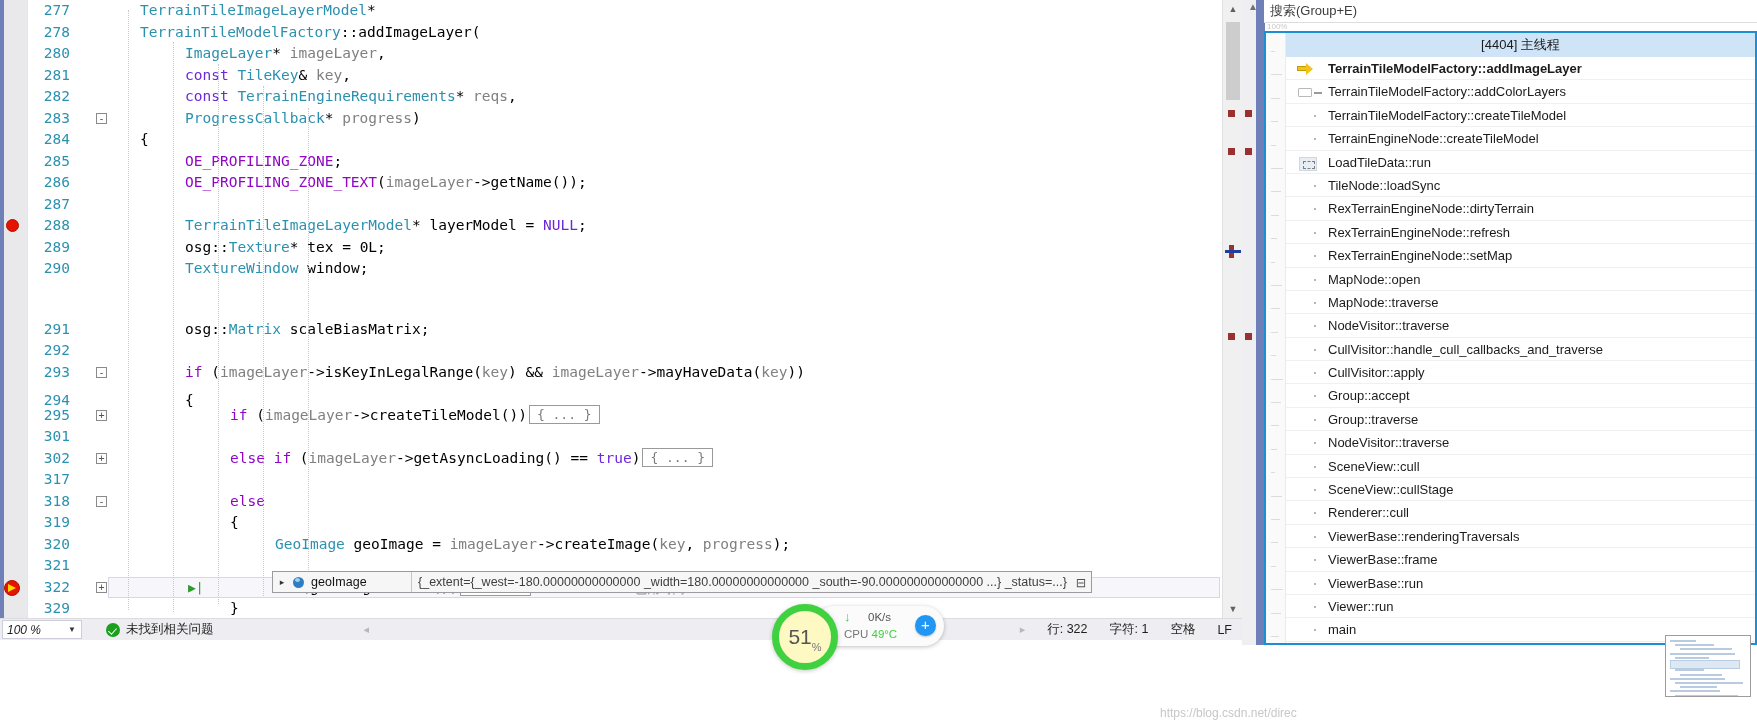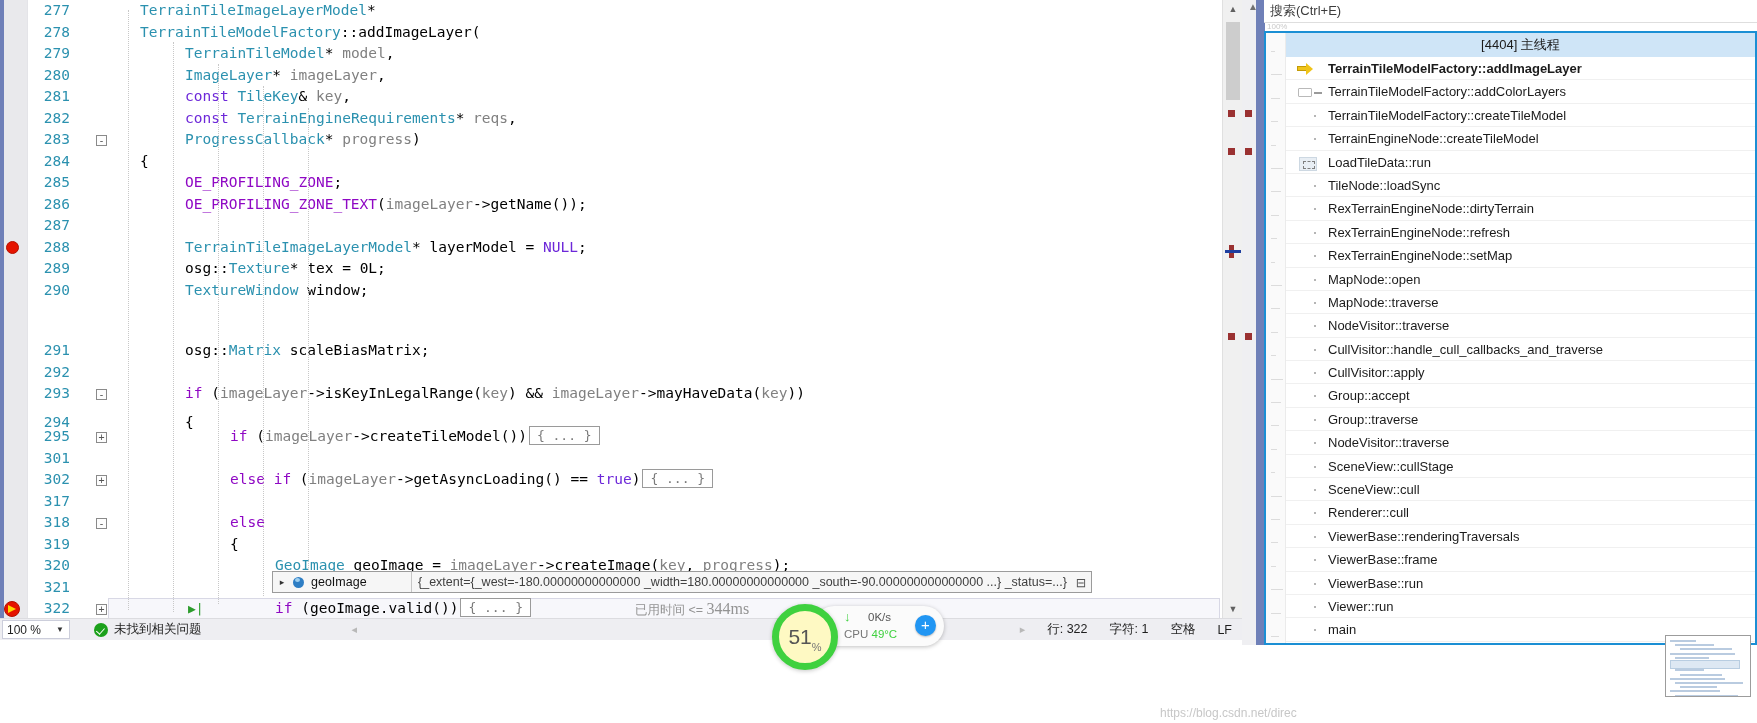--- a/index.html
+++ b/index.html
@@ -297,28 +297,29 @@
     background: #eeeef2;
     border-top: 1px solid #dcdce0;
     display: flex;
     align-items: center;
     font-family: "Liberation Sans", sans-serif;
     font-size: 12.5px;
     color: #1e1e1e;
   }
   .zoom-combo {
     margin-left: 2px;
-    width: 68px; height: 19px;
+    width: 80px; height: 19px;
     background: #fff;
     border: 1px solid #cccedb;
     display: flex;
     align-items: center;
     font-size: 12px;
     padding-left: 4px;
     position: relative;
+    font-style: italic;
   }
   .zoom-combo .caret {
     position: absolute;
     right: 5px;
     font-size: 8px;
     color: #333;
   }
   .ok-icon {
     margin-left: 24px;
     width: 14px; height: 14px;
@@ -605,21 +606,20 @@
 <body>
 
 <div id="app">
 
   <div id="editor">
     <div class="gutter-indicator"></div>
     <div class="gutter-accent"></div>
     <div class="code-rows" id="code-rows">
         <div class="code-row" style="top: 0px;"><div class="lnum">277</div><div class="codetext" style="left: 140px;"><span class="type">TerrainTileImageLayerModel</span><span class="punc">*</span></div></div>
         <div class="code-row" style="top: 0px;"><div class="lnum">278</div><div class="codetext" style="left: 140px;"><span class="type">TerrainTileModelFactory</span><span class="punc">::</span><span class="id">addImageLayer</span><span class="punc">(</span></div></div>
-        <div class="code-row" style="top: 0px;"><div class="lnum">279</div><div class="codetext" style="left: 185px;"><span class="type">TerrainTileModel</span><span class="punc">* </span><span class="param">model</span><span class="punc">,</span></div></div>
         <div class="code-row" style="top: 0px;"><div class="lnum">280</div><div class="codetext" style="left: 185px;"><span class="type">ImageLayer</span><span class="punc">* </span><span class="param">imageLayer</span><span class="punc">,</span></div></div>
         <div class="code-row" style="top: 0px;"><div class="lnum">281</div><div class="codetext" style="left: 185px;"><span class="kw">const</span><span class="plain"> </span><span class="type">TileKey</span><span class="punc">&amp; </span><span class="param">key</span><span class="punc">,</span></div></div>
         <div class="code-row" style="top: 0px;"><div class="lnum">282</div><div class="codetext" style="left: 185px;"><span class="kw">const</span><span class="plain"> </span><span class="type">TerrainEngineRequirements</span><span class="punc">* </span><span class="param">reqs</span><span class="punc">,</span></div></div>
         <div class="code-row" style="top: 0px;"><div class="lnum">283</div><div class="fold">-</div><div class="codetext" style="left: 185px;"><span class="type">ProgressCallback</span><span class="punc">* </span><span class="param">progress</span><span class="punc">)</span></div></div>
         <div class="code-row" style="top: 0px;"><div class="lnum">284</div><div class="codetext" style="left: 140px;"><span class="punc">{</span></div></div>
         <div class="code-row" style="top: 0px;"><div class="lnum">285</div><div class="codetext" style="left: 185px;"><span class="macro">OE_PROFILING_ZONE</span><span class="punc">;</span></div></div>
         <div class="code-row" style="top: 0px;"><div class="lnum">286</div><div class="codetext" style="left: 185px;"><span class="macro">OE_PROFILING_ZONE_TEXT</span><span class="punc">(</span><span class="param">imageLayer</span><span class="punc">-&gt;</span><span class="id">getName</span><span class="punc">());</span></div></div>
         <div class="code-row" style="top: 0px;"><div class="lnum">287</div><div class="codetext" style="left: 185px;"></div></div>
         <div class="code-row" style="top: 0px;"><div class="bp"></div><div class="lnum">288</div><div class="codetext" style="left: 185px;"><span class="type">TerrainTileImageLayerModel</span><span class="punc">* </span><span class="id">layerModel</span><span class="punc"> = </span><span class="kw">NULL</span><span class="punc">;</span></div></div>
         <div class="code-row" style="top: 0px;"><div class="lnum">289</div><div class="codetext" style="left: 185px;"><span class="plain">osg::</span><span class="type">Texture</span><span class="punc">* </span><span class="id">tex</span><span class="punc"> = 0L;</span></div></div>
@@ -699,21 +699,21 @@
   <div id="rightpanel">
     <div id="right-scrollcol">
       <div class="arrow-up">▲</div>
       <div class="sb-mark" style="top:110px; left:3px"></div>
       <div class="sb-mark" style="top:148px; left:3px"></div>
       <div class="sb-mark" style="top:333px; left:3px"></div>
     </div>
     <div id="right-gripbar"></div>
 
     <div id="searchbox">
-      <span class="ph">搜索(Ctrl+E)</span>
+      <span class="ph">搜索(Group+E)</span>
     </div>
 
     <div id="stack-outer">
       <div class="stack-minimap" id="stack-minimap">
         <span class="pct">100%</span>
       <div class="mini-tick" style="top: 18px; width: 4px;"></div>
           <div class="mini-tick" style="top: 41.4px; width: 11px;"></div>
           <div class="mini-tick" style="top: 64.8px; width: 9px;"></div>
           <div class="mini-tick" style="top: 88.2px; width: 7px;"></div>
           <div class="mini-tick" style="top: 111.6px; width: 5px;"></div>
@@ -753,22 +753,22 @@
           <div class="stack-row"><div class="stack-dots" style="top: 11px;"></div><span>RexTerrainEngineNode::refresh</span></div>
           <div class="stack-row"><div class="stack-dots" style="top: 11px;"></div><span>RexTerrainEngineNode::setMap</span></div>
           <div class="stack-row"><div class="stack-dots" style="top: 11px;"></div><span>MapNode::open</span></div>
           <div class="stack-row"><div class="stack-dots" style="top: 11px;"></div><span>MapNode::traverse</span></div>
           <div class="stack-row"><div class="stack-dots" style="top: 11px;"></div><span>NodeVisitor::traverse</span></div>
           <div class="stack-row"><div class="stack-dots" style="top: 11px;"></div><span>CullVisitor::handle_cull_callbacks_and_traverse</span></div>
           <div class="stack-row"><div class="stack-dots" style="top: 11px;"></div><span>CullVisitor::apply</span></div>
           <div class="stack-row"><div class="stack-dots" style="top: 11px;"></div><span>Group::accept</span></div>
           <div class="stack-row"><div class="stack-dots" style="top: 11px;"></div><span>Group::traverse</span></div>
           <div class="stack-row"><div class="stack-dots" style="top: 11px;"></div><span>NodeVisitor::traverse</span></div>
+          <div class="stack-row"><div class="stack-dots" style="top: 11px;"></div><span>SceneView::cull</span></div>
           <div class="stack-row"><div class="stack-dots" style="top: 11px;"></div><span>SceneView::cullStage</span></div>
-          <div class="stack-row"><div class="stack-dots" style="top: 11px;"></div><span>SceneView::cull</span></div>
           <div class="stack-row"><div class="stack-dots" style="top: 11px;"></div><span>Renderer::cull</span></div>
           <div class="stack-row"><div class="stack-dots" style="top: 11px;"></div><span>ViewerBase::renderingTraversals</span></div>
           <div class="stack-row"><div class="stack-dots" style="top: 11px;"></div><span>ViewerBase::frame</span></div>
           <div class="stack-row"><div class="stack-dots" style="top: 11px;"></div><span>ViewerBase::run</span></div>
           <div class="stack-row"><div class="stack-dots" style="top: 11px;"></div><span>Viewer::run</span></div>
           <div class="stack-row"><div class="stack-dots" style="top: 11px;"></div><span>main</span></div>
         </div>
     </div>
 
     <div id="thumb">

